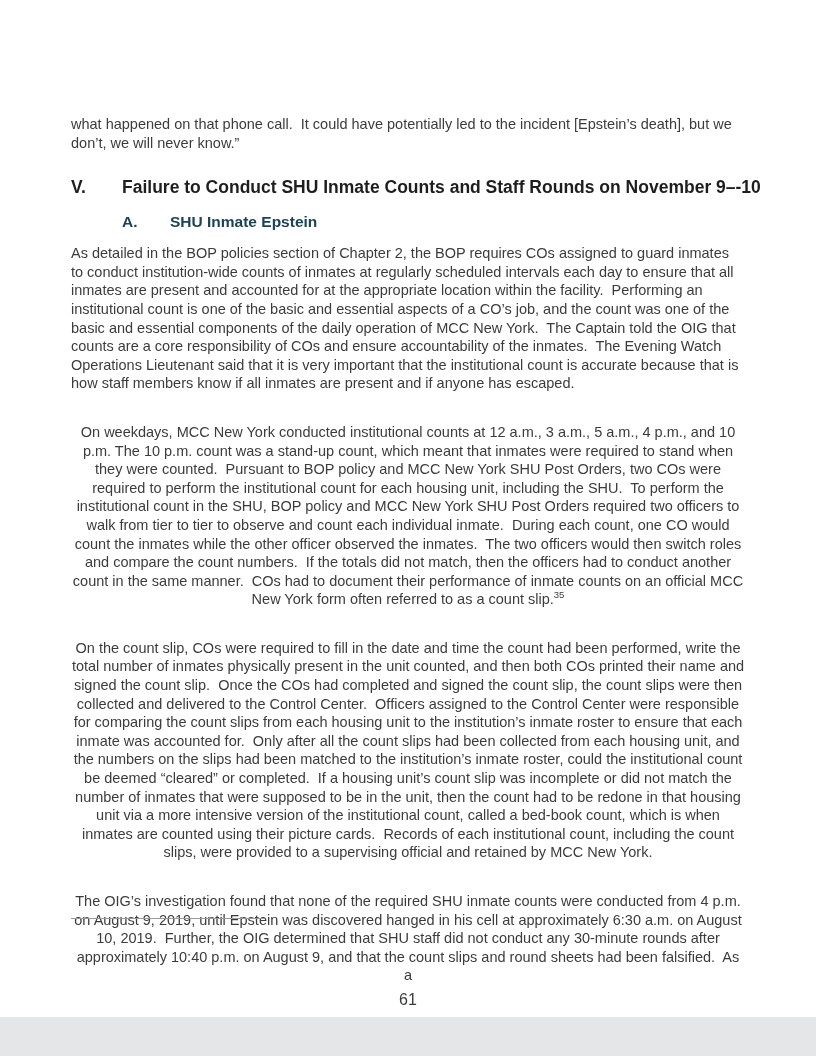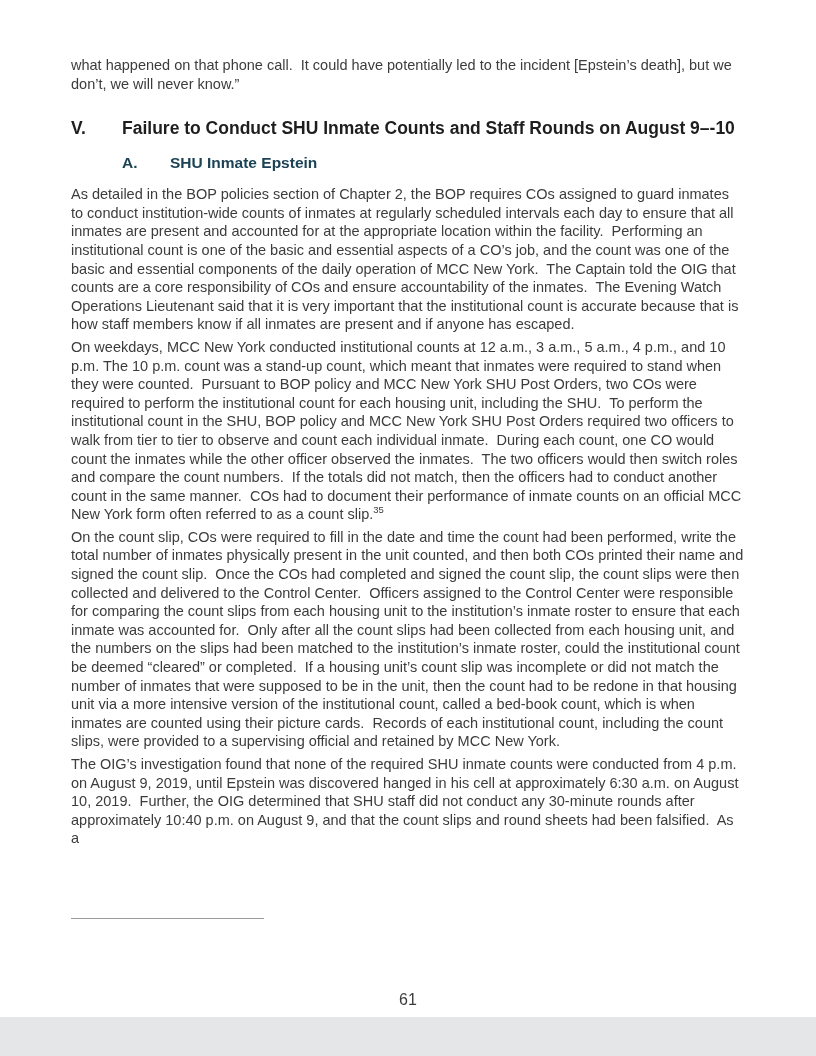--- a/index.html
+++ b/index.html
@@ -14,31 +14,31 @@
     background: #ffffff;
     overflow: hidden;
     font-family: "Liberation Sans", sans-serif;
     color: #3c3c3c;
   }
   .content {
     position: absolute;
     top: 0;
     left: 71px;
     right: 71px;
-    padding-top: 56px;
+    padding-top: 115px;
   }
   p.body {
     margin: 0;
     font-size: 14.5px;
     line-height: 18.6px;
     color: #3c3c3c;
     white-space: pre-wrap;
     text-align: left;
   }
-  p.body + p.body { margin-top: 4px; }
+  p.body + p.body { margin-top: 30px; text-align: center; }
   .section-heading {
     margin: 24px 0 0 0;
     font-size: 17.5px;
     font-weight: bold;
     color: #1e1e1e;
     line-height: 22px;
     display: flex;
     white-space: nowrap;
   }
   .section-heading .sec-num {
@@ -111,21 +111,21 @@
 </head>
 <body>
 
 <div class="page">
   <div class="content">
 
     <p class="body">what happened on that phone call.  It could have potentially led to the incident [Epstein’s death], but we don’t, we will never know.”</p>
 
     <h1 class="section-heading">
       <span class="sec-num">V.</span>
-      <span class="sec-title">Failure to Conduct SHU Inmate Counts and Staff Rounds on August 9–-10</span>
+      <span class="sec-title">Failure to Conduct SHU Inmate Counts and Staff Rounds on November 9–-10</span>
     </h1>
 
     <h2 class="subsection-heading">
       <span class="sub-letter">A.</span>
       <span class="sub-title">SHU Inmate Epstein</span>
     </h2>
 
     <p class="body">As detailed in the BOP policies section of Chapter 2, the BOP requires COs assigned to guard inmates to conduct institution-wide counts of inmates at regularly scheduled intervals each day to ensure that all inmates are present and accounted for at the appropriate location within the facility.  Performing an institutional count is one of the basic and essential aspects of a CO’s job, and the count was one of the basic and essential components of the daily operation of MCC New York.  The Captain told the OIG that counts are a core responsibility of COs and ensure accountability of the inmates.  The Evening Watch Operations Lieutenant said that it is very important that the institutional count is accurate because that is how staff members know if all inmates are present and if anyone has escaped.</p>
 
     <p class="body"><span>On weekdays, MCC New York conducted institutional counts at 12 a.m., 3 a.m., 5 a.m., 4 p.m., and 10 p.m. The 10 p.m. count was a stand-up count, which meant that inmates were required to stand when they were counted.  Pursuant to BOP policy and MCC New York SHU Post Orders, two COs were required to perform the institutional count for each housing unit, including the SHU.  To perform the institutional count in the SHU, BOP policy and MCC New York SHU Post Orders required two officers to walk from tier to tier to observe and count each individual inmate.  During each count, one CO would count the inmates while the other officer observed the inmates.  The two officers would then switch roles and compare the count numbers.  If the totals did not match, then the officers had to conduct another count in the same manner.  COs had to document their performance of inmate counts on an official MCC New York form often referred to as a count slip.</span><sup class="fn-ref">35</sup></p>

